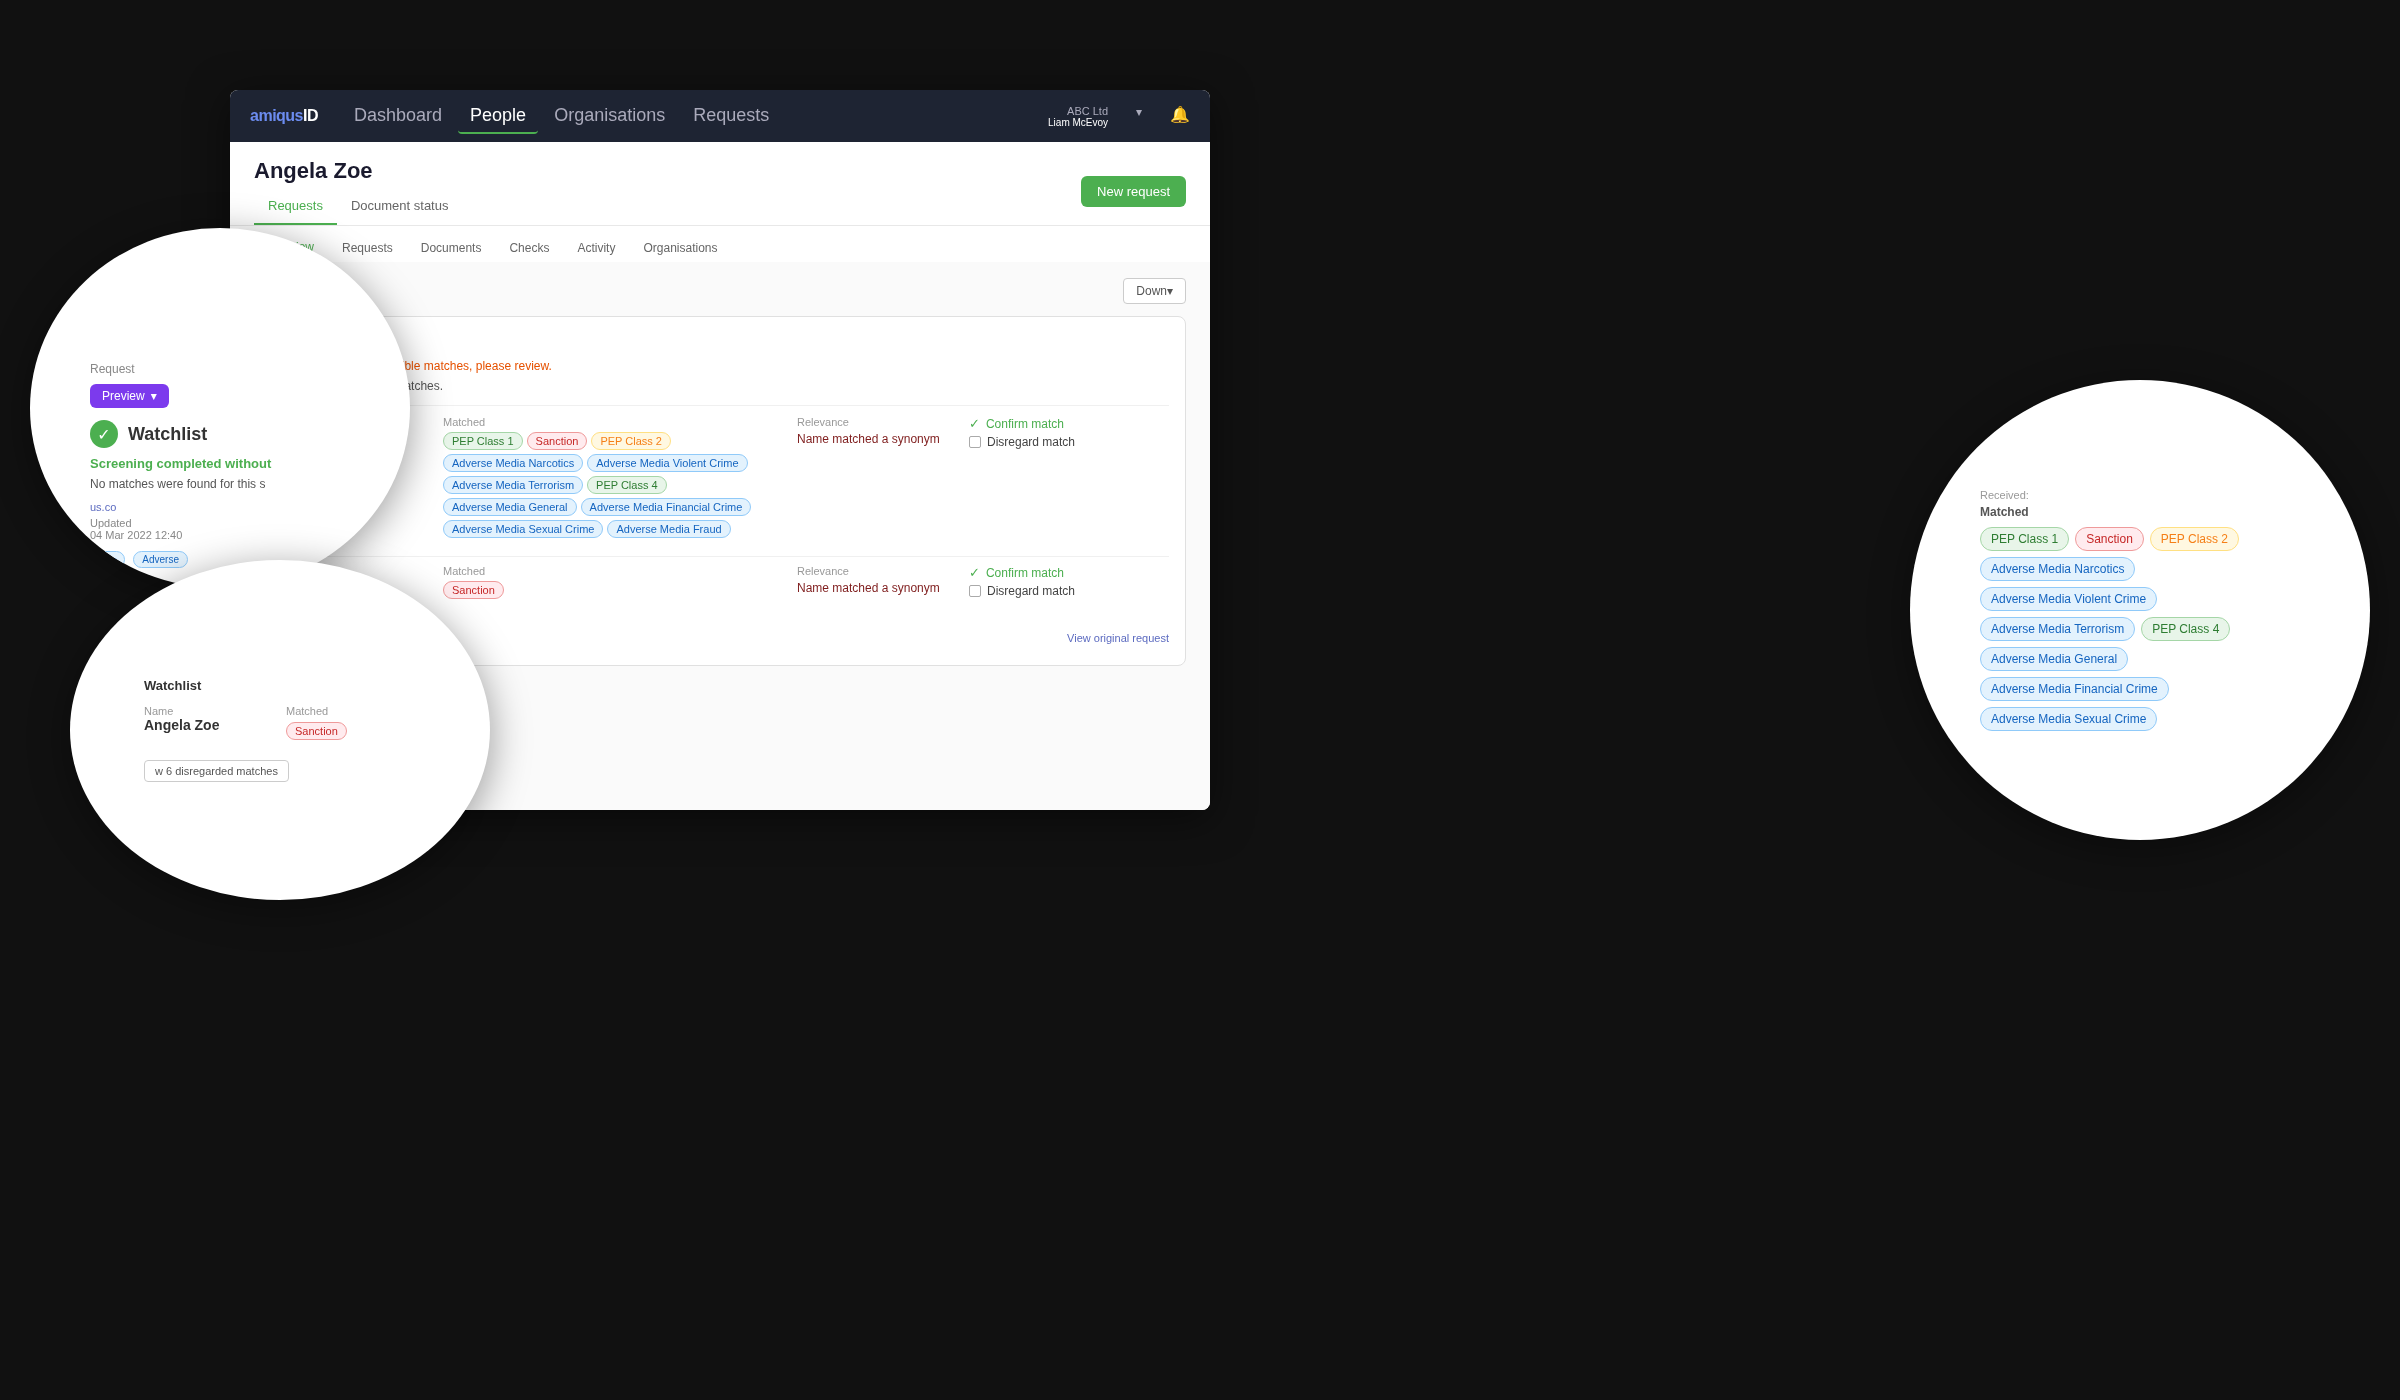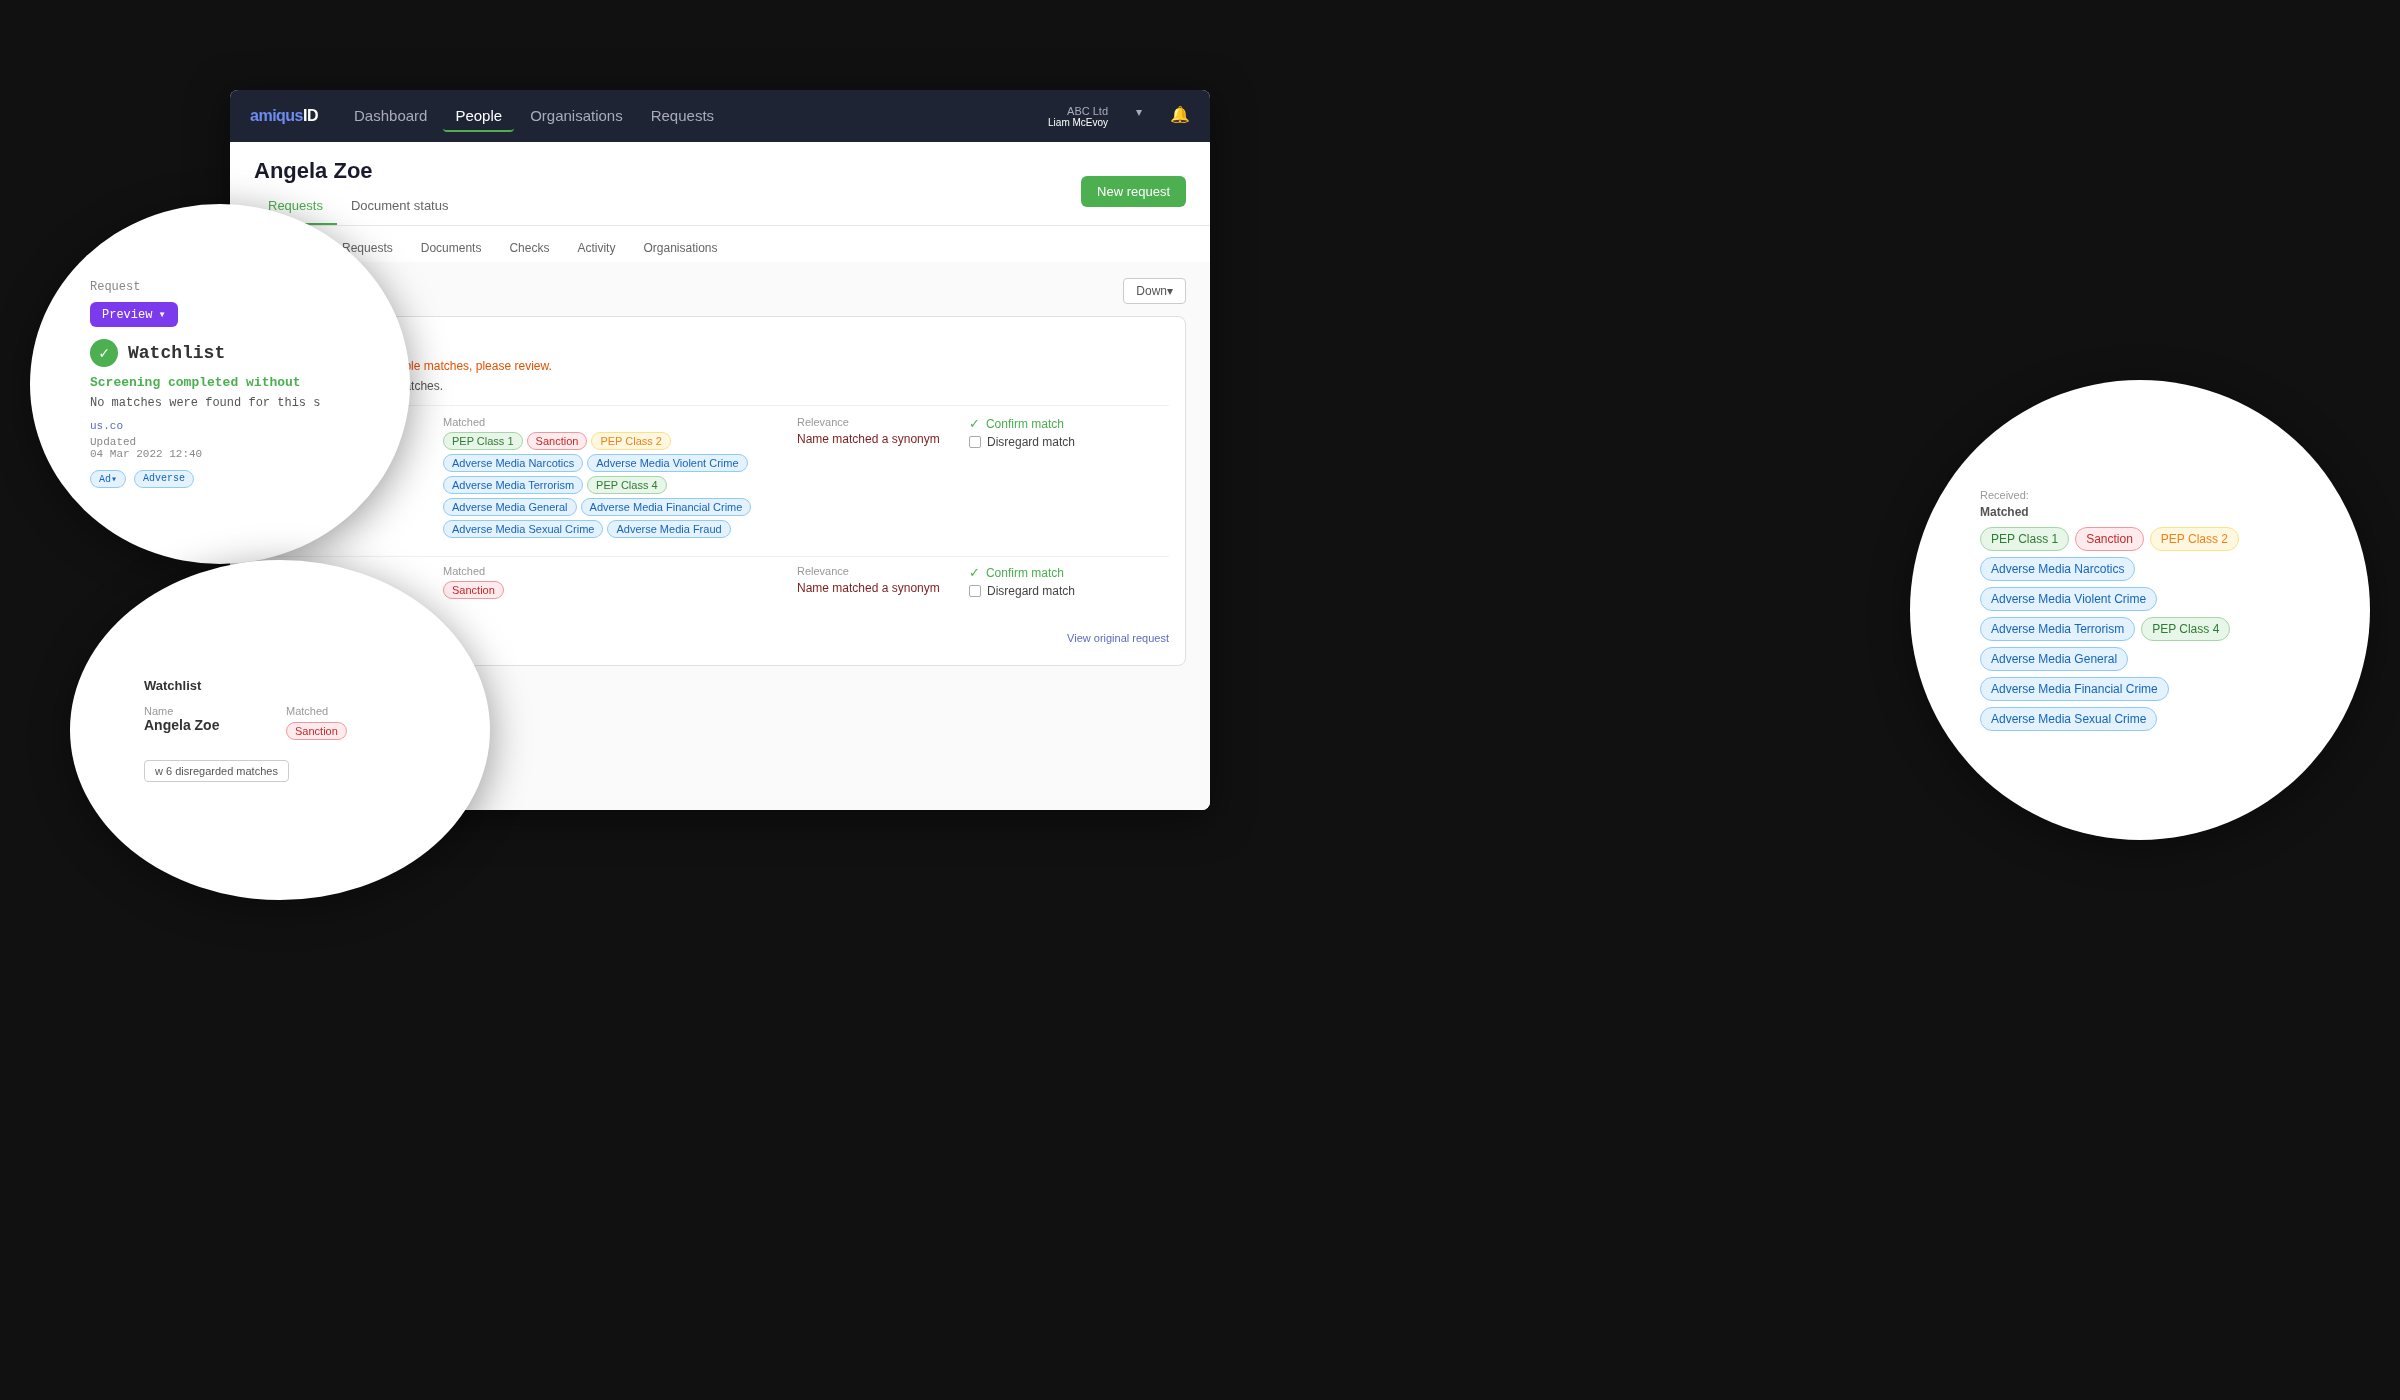--- a/index.html
+++ b/index.html
@@ -37,21 +37,21 @@
     .navbar-brand {
       color: #fff;
       font-weight: 700;
       font-size: 16px;
       letter-spacing: -0.5px;
     }
     .navbar-brand span { color: #6c8cf0; }
     .nav-links { display: flex; gap: 4px; flex: 1; }
     .nav-link {
       color: #aab;
-      font-size: 15px;
+      font-size: 18px;
       padding: 6px 12px;
       border-radius: 4px;
       cursor: pointer;
     }
     .nav-link.active {
       color: #fff;
       border-bottom: 2px solid #4caf50;
     }
     .navbar-right {
       display: flex;
@@ -223,32 +223,31 @@
     }
 
     
     .relevance-text { font-size: 12px; color: #7f1d1d; }
 
     
 
     
     .bubble-left-top {
       position: absolute;
-      top: 204px;
+      top: 228px;
       left: 30px;
       width: 380px;
       height: 360px;
       background: #fff;
       border-radius: 50%;
       box-shadow: 0 8px 40px rgba(0,0,0,0.4);
       overflow: hidden;
       display: flex;
-      align-items: center;
+      align-items: flex-end;
       justify-content: center;
-      font-family: Liberation Mono, monospace;
     }
     .bubble-left-top-inner {
       width: 300px;
       padding: 20px;
     }
     .bubble-watchlist-header {
       display: flex;
       align-items: center;
       gap: 10px;
       margin-bottom: 8px;

